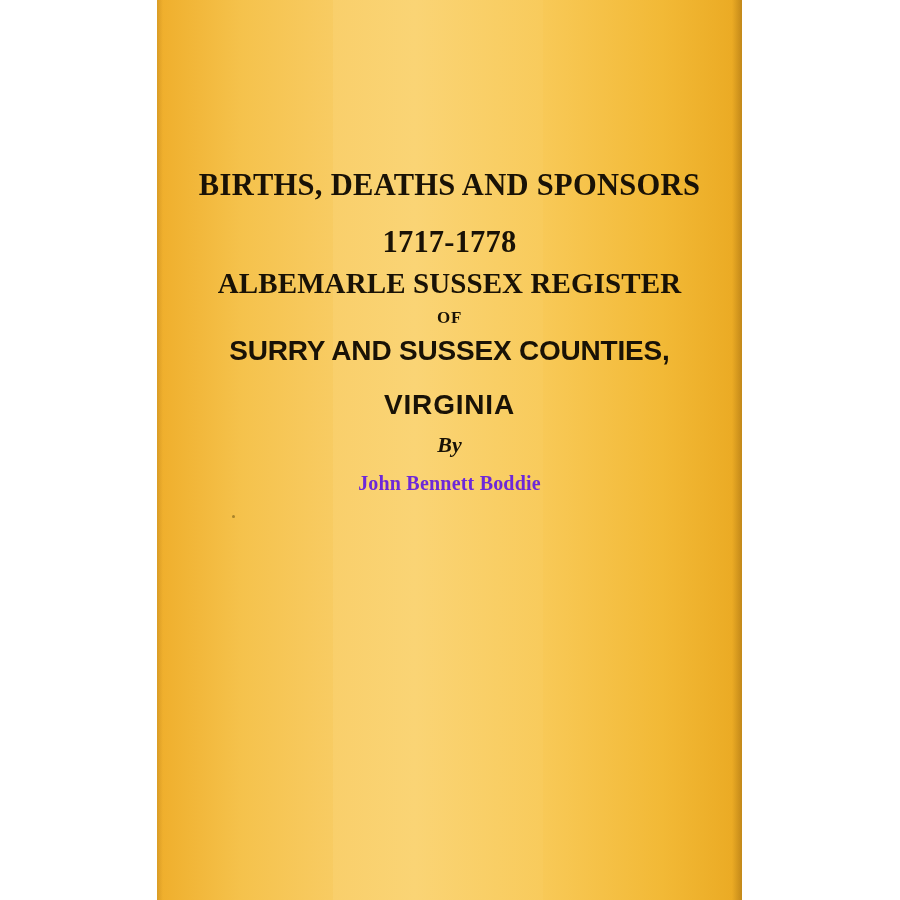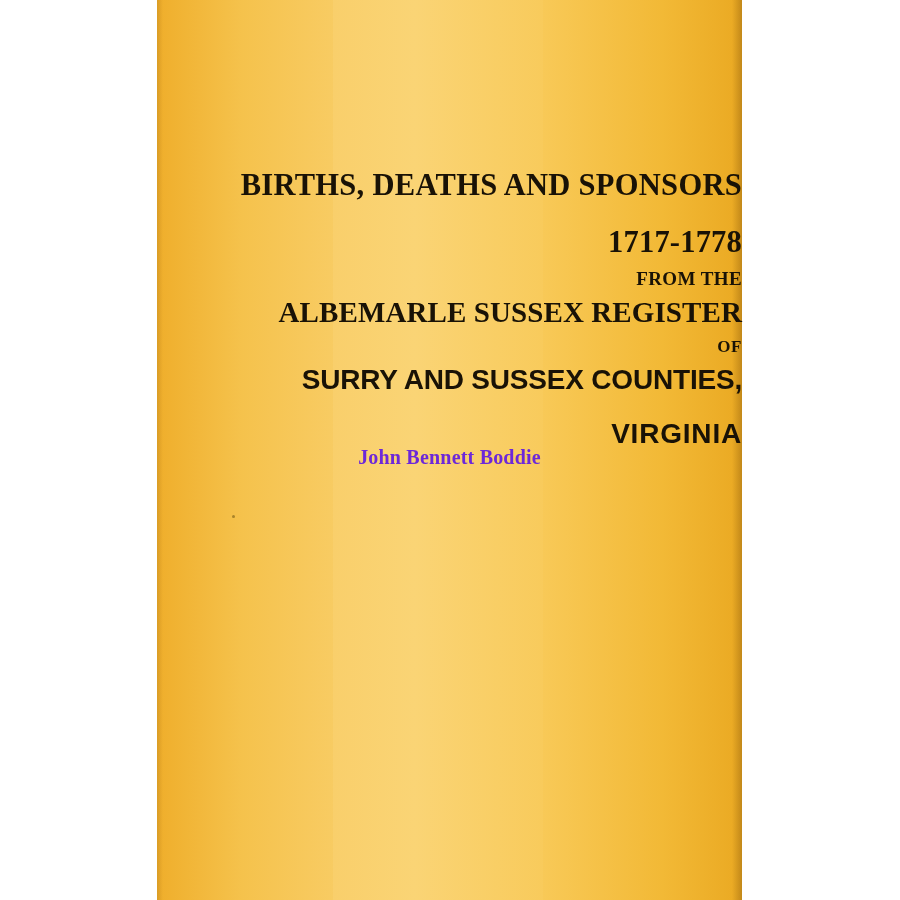--- a/index.html
+++ b/index.html
@@ -70,21 +70,21 @@
     left: 0; top: 0; bottom: 0;
     width: 6px;
     background: linear-gradient(270deg, rgba(150,95,10,0.00) 0%, rgba(120,75,8,0.18) 100%);
   }
 
   .title-block {
     position: absolute;
     left: 0;
     right: 0;
     top: 168px;
-    text-align: right;
+    text-align: center;
     color: #17120c;
     z-index: 5;
   }
   .line {
     margin: 0;
     line-height: 1.13;
     font-weight: bold;
     letter-spacing: 0.2px;
     color: #191206;
   }
@@ -164,24 +164,24 @@
     <div class="sheen-mid"></div>
     <div class="sheen-right"></div>
     <div class="edge-shadow-left"></div>
     <div class="edge-shadow-right"></div>
 
     <div class="speck" style="left:75px; top:515px;"></div>
 
     <div class="title-block">
       <p class="line l-main">BIRTHS, DEATHS AND SPONSORS</p>
       <p class="line l-years">1717-1778</p>
-      <p class="line l-small">FROM THE</p>
       <p class="line l-parish">ALBEMARLE SUSSEX REGISTER</p>
       <p class="line l-of">OF</p>
       <p class="line l-counties">SURRY AND SUSSEX COUNTIES,</p>
       <p class="line l-state">VIRGINIA</p>
     </div>
 
     <div class="byline">
+      <p class="l-by">By</p>
       <p class="l-author">John Bennett Boddie</p>
     </div>
   </div>
 </div>
 
 </body></html>

